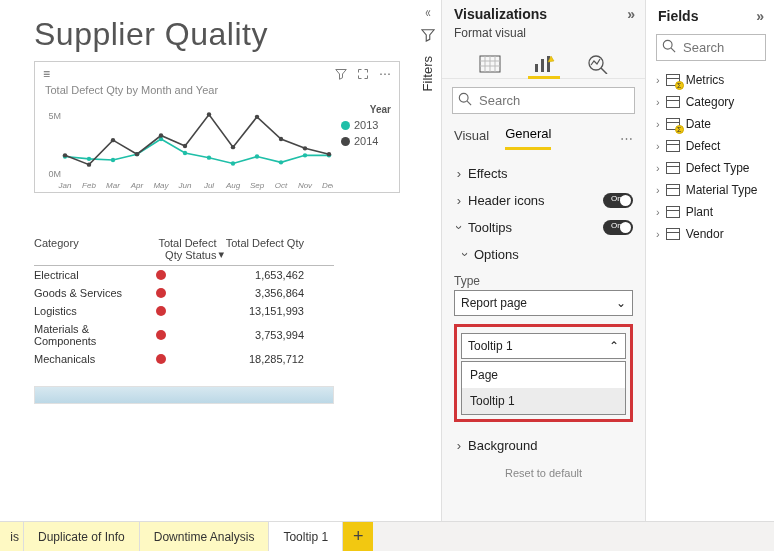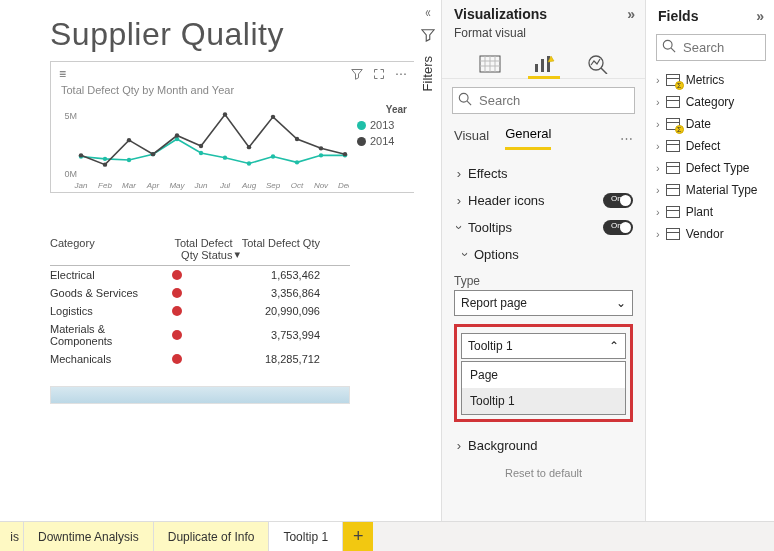--- a/index.html
+++ b/index.html
@@ -1,17 +1,17 @@
 <!DOCTYPE html>
 <html><head>
 <meta charset="utf-8">
 <style>
   * { box-sizing: border-box; font-family: "Segoe UI", Arial, sans-serif; }
   body { margin: 0; width: 774px; height: 551px; background: #fff; position: relative; overflow: hidden; font-size: 12px; color: #222; }
-  .canvas { position: absolute; left: 0; top: 0; width: 410px; height: 520px; padding: 16px 10px 0 34px; margin-left: 16px; }
+  .canvas { position: absolute; left: 0; top: 0; width: 410px; height: 520px; padding: 16px 10px 0 34px; }
   .report-title { font-size: 32px; font-weight: 300; color: #555; letter-spacing: 0.5px; margin: 0 0 8px 0; }
   .chart-tile { border: 1px solid #ccc; position: relative; padding: 4px 8px 2px 8px; }
   .chart-topbar { display:flex; justify-content:flex-end; gap:10px; color:#777; height:16px; align-items:center;}
   .chart-topbar .drag { margin-right:auto;}
   .chart-title { color:#888; font-size:11px; margin:2px 0 4px 2px;}
   .chart-body { display:flex; }
   .chart-plot { flex:1; }
   .legend { width:50px; font-size:11px; color:#555; padding-top:4px;}
   .legend .lt { font-weight:600; font-size:10px; color:#555;text-align:right;}
   .legend .item { display:flex; align-items:center; gap:4px; margin-top:4px;}
@@ -177,21 +177,21 @@
       <div class="c2">
             <span class="status-dot"></span>
           </div>
       <div class="c3">3,356,864</div>
         </div>
         <div class="trow">
           <div>Logistics</div>
       <div class="c2">
             <span class="status-dot"></span>
           </div>
-      <div class="c3">20,990,096</div>
+      <div class="c3">13,151,993</div>
         </div>
         <div class="trow">
           <div>Materials &amp; Components</div>
       <div class="c2">
             <span class="status-dot"></span>
           </div>
       <div class="c3">3,753,994</div>
         </div>
         <div class="trow">
           <div>Mechanicals</div>
@@ -201,22 +201,22 @@
       <div class="c3">18,285,712</div>
         </div>
       </div>
   </div>
 
   <div class="map-placeholder"></div>
 </div>
 
 <div class="page-tabs">
   <div class="ptab cut">is</div>
+  <div class="ptab">Duplicate of Info</div>
   <div class="ptab">Downtime Analysis</div>
-  <div class="ptab">Duplicate of Info</div>
   <div class="ptab active">Tooltip 1</div>
   <div class="addtab">+</div>
 </div>
 
 <div class="filters-rail">
   <span class="collapse">«</span>
   <span style="margin-top:8px;">
     <svg width="14" height="14" viewBox="0 0 16 16">
         <path d="M1 2h14l-5 6v5l-4 2V8z" fill="none" stroke="#555" stroke-width="1.3"></path>
       </svg>

